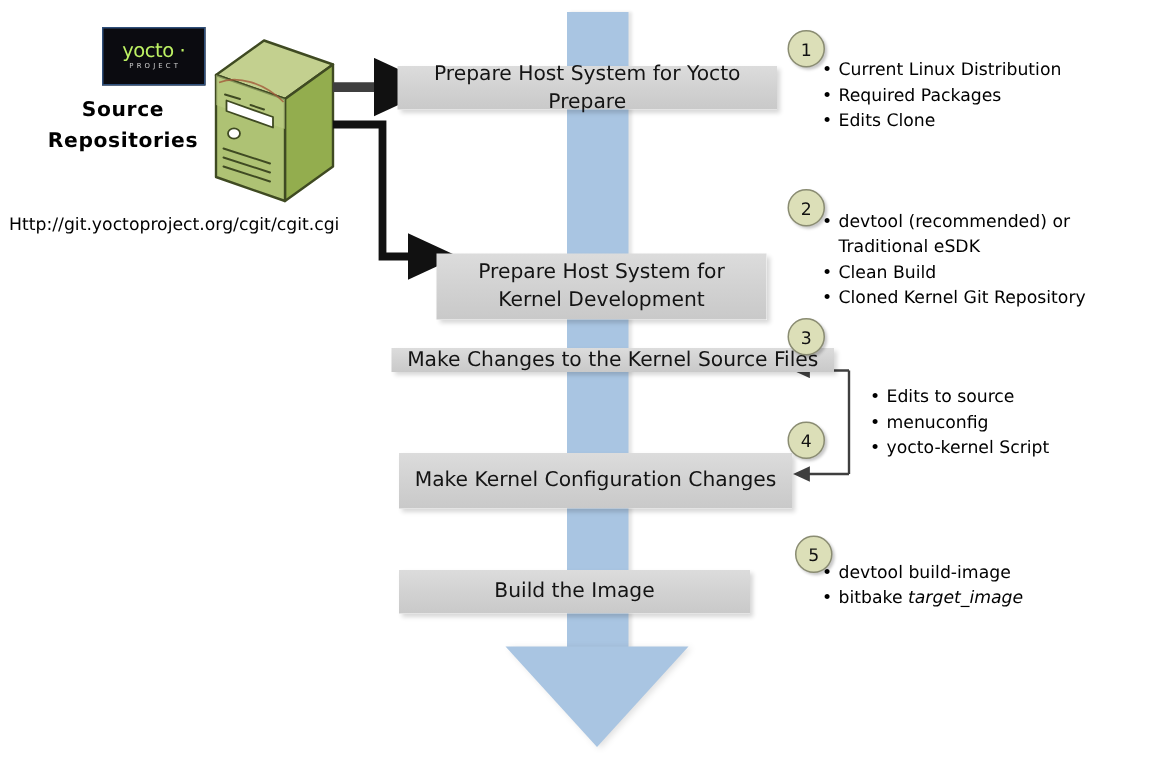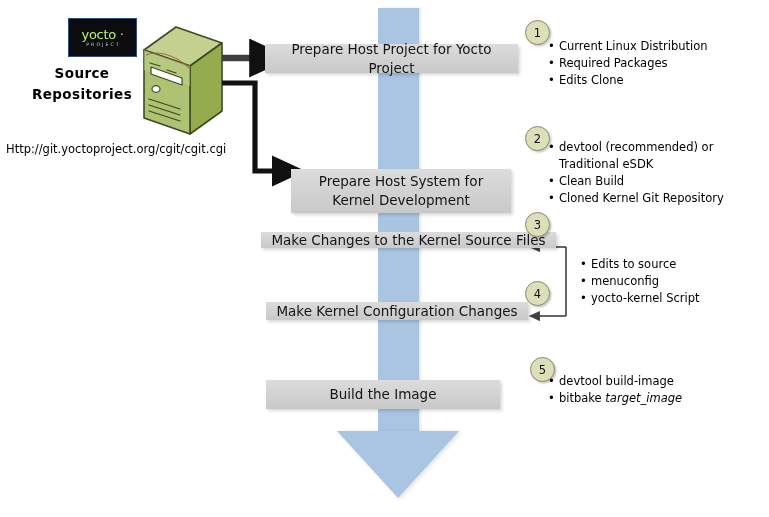--- a/index.html
+++ b/index.html
@@ -114,21 +114,21 @@
     font-size: 13.5px;
     color: #141414;
     line-height: 19px;
     box-sizing: border-box;
     padding: 0 8px;
   }
 
   #box-1 { left: 265px; top: 44px;  width: 253px; height: 29px; }
   #box-2 { left: 291px; top: 148px; width: 220px; height: 44px; margin-top: 21px; }
   #box-3 { left: 233px; top: 232px; width: 295px; height: 16px; margin-left: 28px; }
-  #box-4 { left: 266px; top: 302px; width: 262px; height: 18px; text-align: right; }
+  #box-4 { left: 266px; top: 302px; width: 262px; height: 37px; text-align: right; }
   #box-5 { left: 266px; top: 380px; width: 234px; height: 29px; }
 
   
   .step-circle {
     position: absolute;
     width: 25px;
     height: 25px;
     border-radius: 50%;
     background: #dcdfb8;
     border: 1.6px solid #8a8c72;
@@ -241,21 +241,21 @@
       <path d="M222,83 L255,83 L255,171 L278,171" fill="none" stroke="#111111" stroke-width="5.2" stroke-linejoin="miter" marker-end="url(#blk-head)"></path>
     </g>
 
     <g>
       <path d="M566,247 L566,316" fill="none" stroke="#3f3f3f" stroke-width="1.6"></path>
       <path d="M566,247 L538,247" fill="none" stroke="#3f3f3f" stroke-width="1.6" marker-end="url(#gry-head)"></path>
       <path d="M566,316 L538,316" fill="none" stroke="#3f3f3f" stroke-width="1.6" marker-end="url(#gry-head)"></path>
     </g>
   </svg>
 
-  <div class="process-box" id="box-1">Prepare Host Project for Yocto Project</div>
+  <div class="process-box" id="box-1">Prepare Host System for Yocto Prepare</div>
   <div class="process-box" id="box-2">Prepare Host System for Kernel Development</div>
   <div class="process-box" id="box-3">Make Changes to the Kernel Source Files</div>
   <div class="process-box" id="box-4">Make Kernel Configuration Changes</div>
   <div class="process-box" id="box-5">Build the Image</div>
 
   <div class="step-circle" id="circle-1">1</div>
   <div class="step-circle" id="circle-2">2</div>
   <div class="step-circle" id="circle-3">3</div>
   <div class="step-circle" id="circle-4">4</div>
   <div class="step-circle" id="circle-5">5</div>

